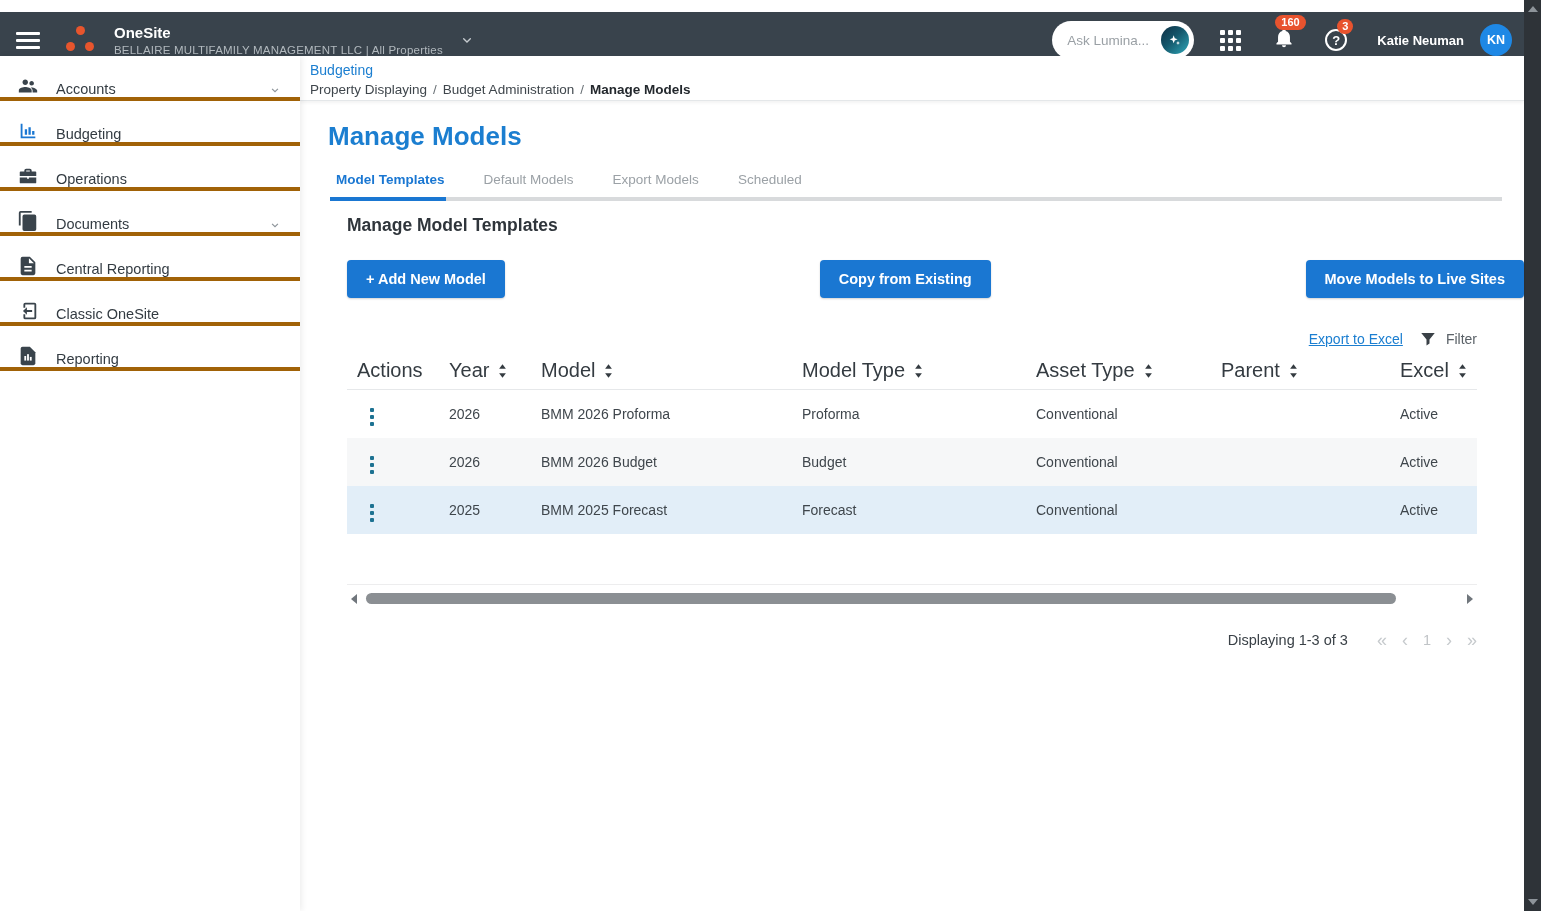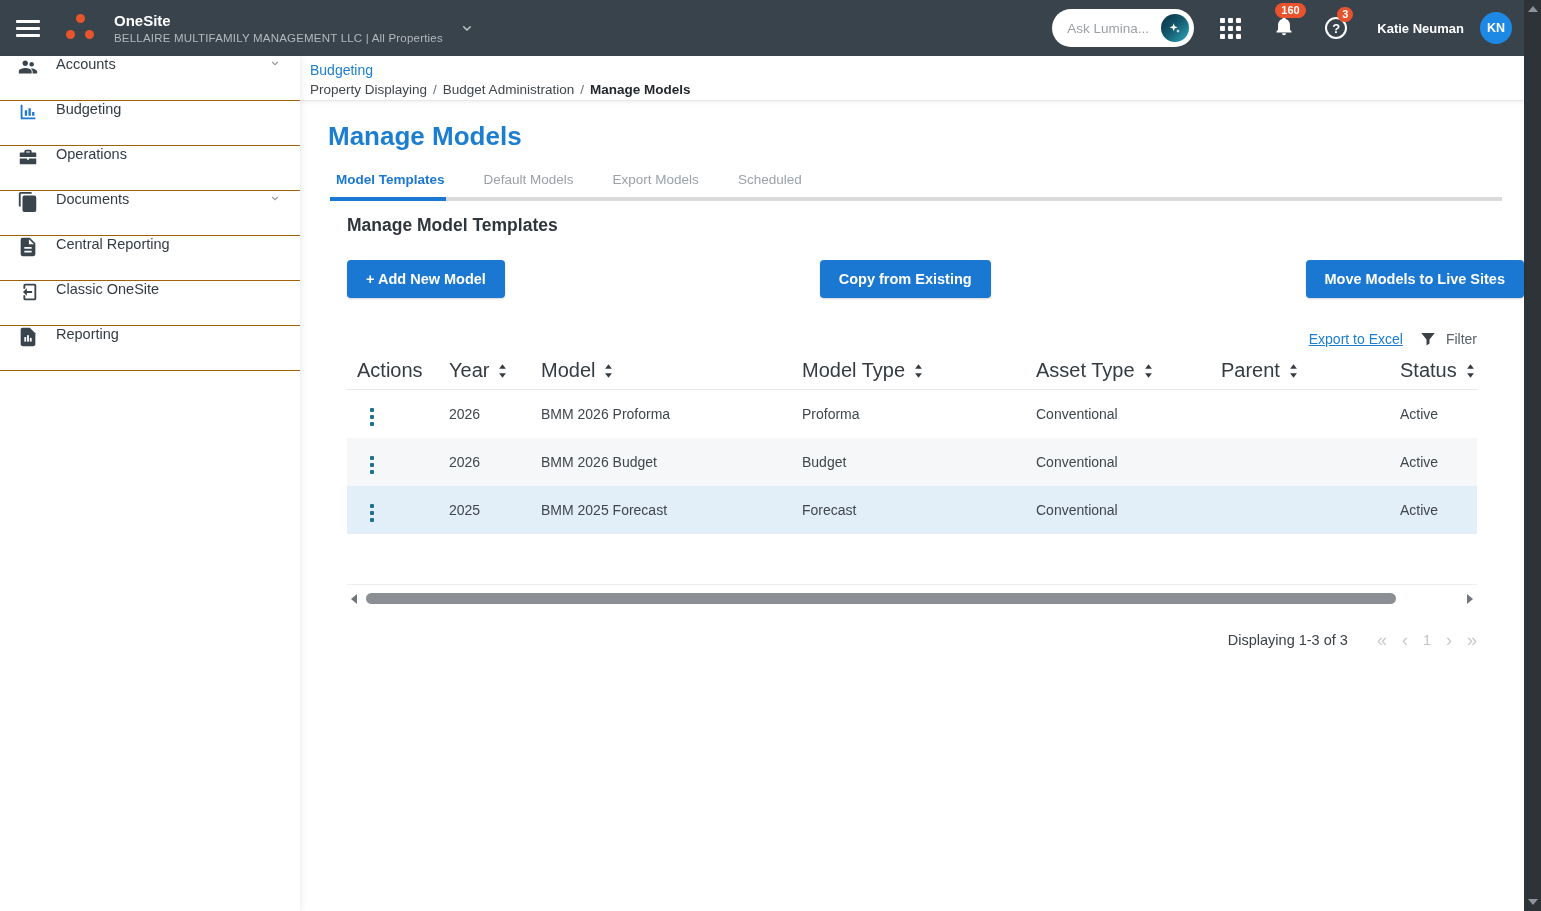--- a/index.html
+++ b/index.html
@@ -5,21 +5,21 @@
   * { margin:0; padding:0; box-sizing:border-box; }
   html,body { width:1541px; height:911px; }
   body {
     font-family:"Liberation Sans", sans-serif;
     background:#ffffff; color:#3a4147; overflow:hidden; position:relative;
   }
   .page { position:absolute; inset:0; }
 
   
   .topbar {
-    position:absolute; left:0; top:0; width:1524px; height:56px;
+    position:absolute; left:0; top:12px; width:1524px; height:56px;
     background:#39434c; display:flex; align-items:center;
   }
   .hamburger { margin-left:16px; width:24px; height:17px; display:flex; flex-direction:column; justify-content:space-between; cursor:pointer; }
   .hamburger span { display:block; height:3px; background:#ffffff; border-radius:1px; }
   .logo { margin-left:22px; width:34px; height:34px; position:relative; }
   .logo i { position:absolute; width:9px; height:9px; border-radius:50%; background:#e8552d; }
   .logo i:nth-child(1){ left:14px; top:3px; }
   .logo i:nth-child(2){ left:4px;  top:19px; }
   .logo i:nth-child(3){ left:23px; top:19px; }
   .brand { margin-left:18px; display:flex; flex-direction:column; gap:3px; }
@@ -64,22 +64,22 @@
   .vs-up, .vs-down { position:absolute; left:4px; width:0; height:0; }
   .vs-up   { top:6px;    border-left:5px solid transparent; border-right:5px solid transparent; border-bottom:6px solid #8d949a; }
   .vs-down { bottom:6px; border-left:5px solid transparent; border-right:5px solid transparent; border-top:6px solid #8d949a; }
 
   
   .sidebar {
     position:absolute; left:0; top:56px; width:300px; height:855px; background:#ffffff;
     box-shadow:2px 0 6px rgba(0,0,0,.07); z-index:2;
   }
   .side-item {
-    height:45px; display:flex; align-items:flex-start; padding:0 18px 0 17px;
-    border-bottom:1px solid #a16207; cursor:pointer;
+    height:45px; display:flex; align-items:flex-end; padding:0 18px 0 17px;
+    border-bottom:4px solid #a16207; cursor:pointer;
   }
   .sicon { width:22px; height:22px; color:#3a444c; display:flex; margin-right:17px; flex:none; }
   .sicon.blue { color:#1a77d2; }
   .sicon svg { width:22px; height:22px; }
   .slabel { font-size:14.5px; color:#333b42; font-weight:500; }
   .schev { margin-left:auto; color:#8d949a; display:flex; }
   .schev svg { width:14px; height:14px; }
 
   
   .main { position:absolute; left:300px; top:56px; width:1224px; height:855px; background:#ffffff; }
@@ -364,21 +364,21 @@
           <div class="th">
             <span>Parent</span>
             <span class="sort">
                 <svg width="9" height="14" viewBox="0 0 12 18" fill="currentColor">
                   <path d="M6 0l4.5 6h-9L6 0z"></path>
                   <path d="M6 18l4.5-6h-9L6 18z"></path>
                 </svg>
               </span>
           </div>
           <div class="th">
-            <span>Status</span>
+            <span>Excel</span>
             <span class="sort">
                 <svg width="9" height="14" viewBox="0 0 12 18" fill="currentColor">
                   <path d="M6 0l4.5 6h-9L6 0z"></path>
                   <path d="M6 18l4.5-6h-9L6 18z"></path>
                 </svg>
               </span>
           </div>
         </div>
 
         <div class="trow">

